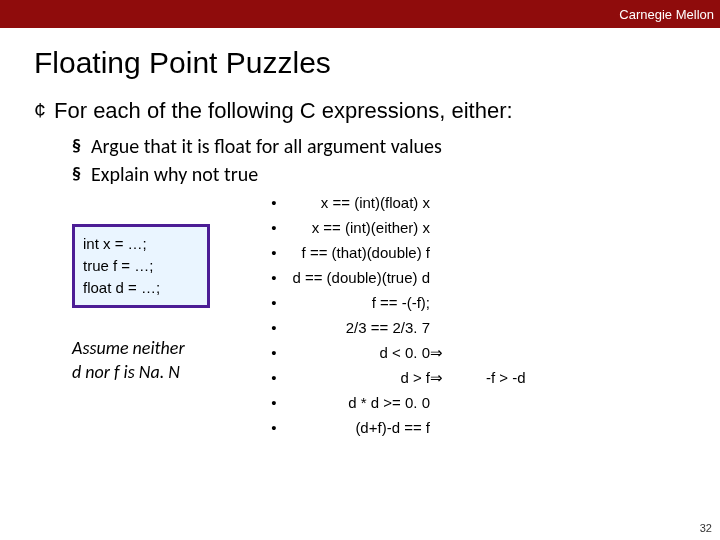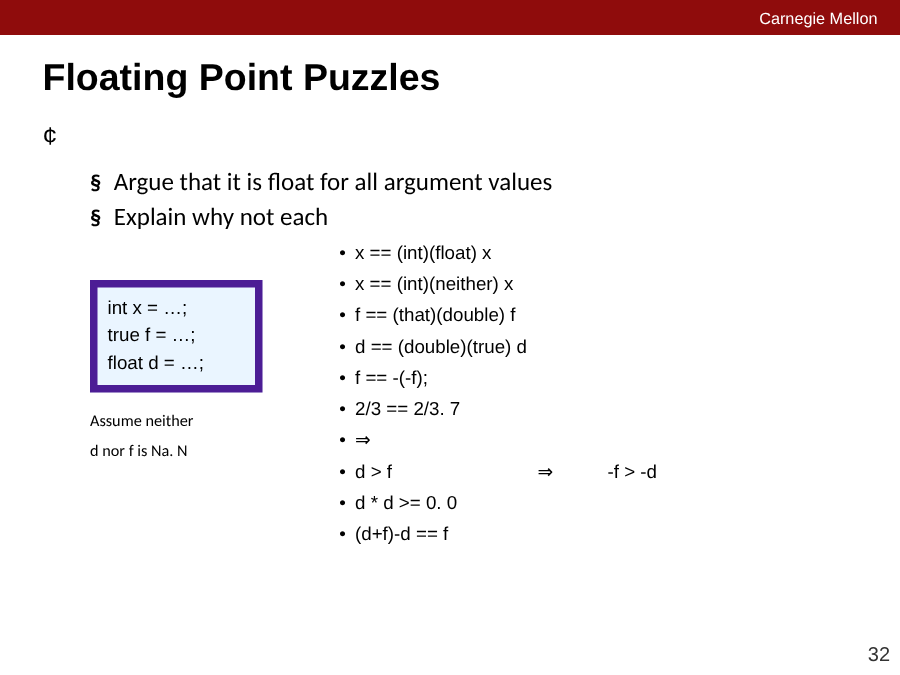--- a/index.html
+++ b/index.html
@@ -1,99 +1,101 @@
 <!DOCTYPE html>
 <html><head>
 <meta charset="utf-8">
 <style>
   * { margin: 0; padding: 0; box-sizing: border-box; }
   html, body { width: 720px; height: 540px; background: #fff; font-family: Arial, Helvetica, sans-serif; color: #000; }
   .slide { width: 720px; height: 540px; position: relative; }
-  .topbar { width: 100%; height: 28px; background: #8f0c0c; display: flex; align-items: center; justify-content: flex-end; padding-right: 18px; }
+  .topbar { width: 100%; height: 28px; background: #8f0c0c; display: flex; align-items: center; justify-content: flex-end; padding-right: 6px; }
   .topbar span { color: #fff; font-size: 13px; font-weight: 500; }
-  .title { font-size: 30px; font-weight: 700; margin: 18px 0 18px 34px; }
+  .title { font-size: 30px; font-weight: 400; margin: 18px 0 18px 34px; }
   .content { padding: 0 34px 0 34px; }
   .b1 { display: flex; align-items: flex-start; margin-bottom: 10px; }
   .b1 .bul { font-family: 'Courier New', monospace; font-size: 20px; margin-right: 8px; line-height: 26px; }
   .b1 .txt { font-size: 22px; line-height: 26px; }
   .b2 { display: flex; align-items: flex-start; margin-left: 38px; margin-bottom: 4px; }
   .b2 .bul { font-family: Calibri, sans-serif; font-size: 18px; font-weight: 700; margin-right: 10px; line-height: 24px; }
   .b2 .txt { font-family: Calibri, sans-serif; font-size: 20px; line-height: 24px; }
   .lower { display: flex; margin-top: 4px; }
   .leftcol { width: 230px; padding-left: 38px; padding-top: 34px; }
-  .codebox { background: #eaf5ff; border: 6px solid #4c1d95; padding: 6px 10px 6px 8px; width: 138px; font-size: 15px; line-height: 22px; }
-  .assume { font-family: Calibri, sans-serif; font-size: 13px; line-height: 24px; margin-top: 12px; white-space: pre-wrap; }
+  .codebox { background: #eaf5ff; border: 3px solid #4c1d95; padding: 6px 10px 6px 8px; width: 138px; font-size: 15px; line-height: 22px; }
+  .assume { font-family: Calibri, sans-serif; font-size: 18px; line-height: 24px; margin-top: 28px; white-space: pre-wrap; font-style: italic; }
   .rightcol { flex: 1; padding-top: 0; }
   .row { display: flex; align-items: center; font-size: 15px; line-height: 25px; height: 25px; }
   .row .dot { width: 20px; text-align: center; color: #000; }
-  .row .expr { width: 146px; }
+  .row .expr { width: 146px; text-align: right; }
   .row .arrow { width: 56px; text-align: left; font-size: 15px; }
   .row .rhs { }
-  .pagenum { position: absolute; bottom: 6px; right: 8px; font-size: 16px; color: #333; }
+  .pagenum { position: absolute; bottom: 6px; right: 8px; font-size: 11px; color: #333; }
 </style>
 </head>
 <body>
 
 <div class="slide">
   <div class="topbar">
     <span>Carnegie Mellon</span>
   </div>
   <h1 class="title">Floating Point Puzzles</h1>
 
   <div class="content">
     <div class="b1">
       <span class="bul">¢</span>
+      <span class="txt">For each of the following C expressions, either:</span>
     </div>
     <div class="b2">
       <span class="bul">§</span>
       <span class="txt">Argue that it is float for all argument values</span>
     </div>
     <div class="b2">
       <span class="bul">§</span>
-      <span class="txt">Explain why not each</span>
+      <span class="txt">Explain why not true</span>
     </div>
 
     <div class="lower">
       <div class="leftcol">
         <div class="codebox">
           <div>int x = …;</div>
           <div>true f = …;</div>
           <div>float d = …;</div>
         </div>
         <div class="assume">Assume neither
 d nor f is Na. N</div>
       </div>
 
       <div class="rightcol">
         <div class="row">
           <span class="dot">•</span>
           <span class="expr">x == (int)(float) x</span>
         </div>
         <div class="row">
           <span class="dot">•</span>
-          <span class="expr">x == (int)(neither) x</span>
+          <span class="expr">x == (int)(either) x</span>
         </div>
         <div class="row">
           <span class="dot">•</span>
           <span class="expr">f == (that)(double) f</span>
         </div>
         <div class="row">
           <span class="dot">•</span>
           <span class="expr">d == (double)(true) d</span>
         </div>
         <div class="row">
           <span class="dot">•</span>
           <span class="expr">f == -(-f);</span>
         </div>
         <div class="row">
           <span class="dot">•</span>
           <span class="expr">2/3 == 2/3. 7</span>
         </div>
         <div class="row">
           <span class="dot">•</span>
+          <span class="expr">d &lt; 0. 0</span>
           <span class="arrow">⇒</span>
         </div>
         <div class="row">
           <span class="dot">•</span>
           <span class="expr">d &gt; f</span>
           <span class="arrow">⇒</span>
           <span class="rhs">-f &gt; -d</span>
         </div>
         <div class="row">
           <span class="dot">•</span>

